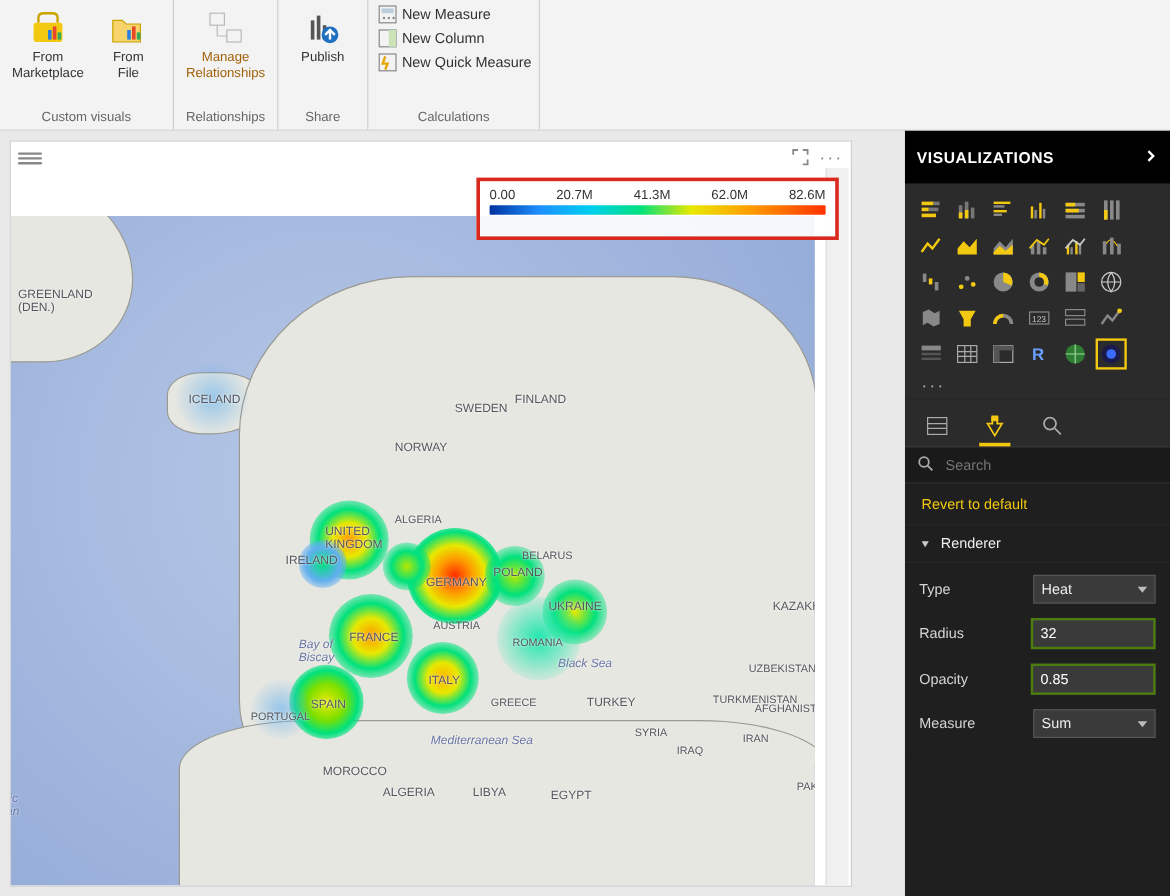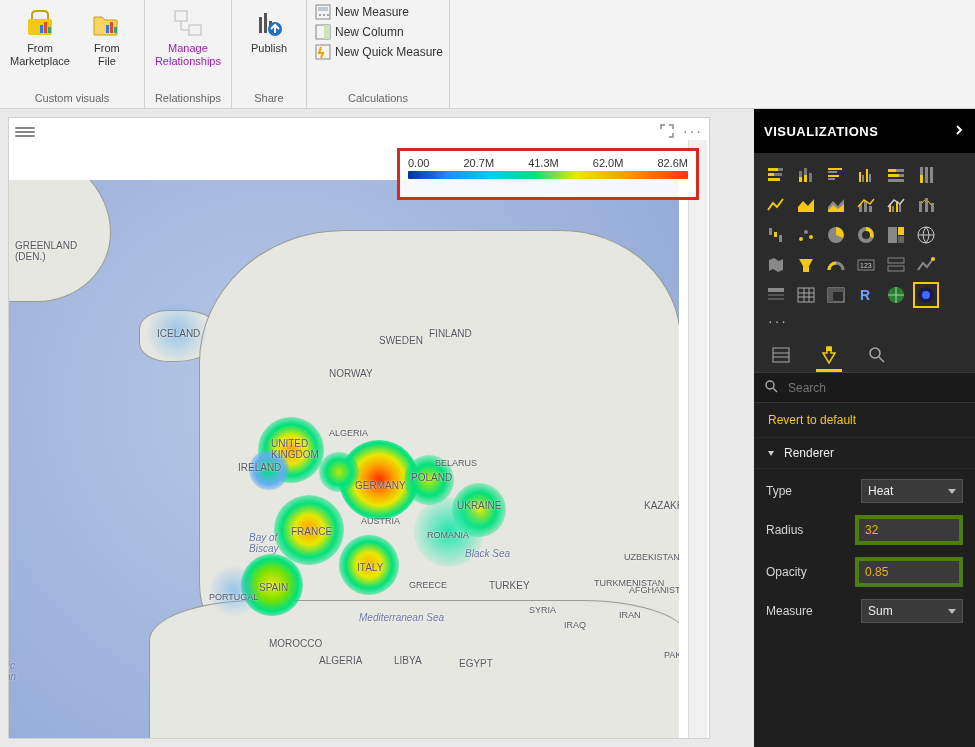--- a/index.html
+++ b/index.html
@@ -50,21 +50,21 @@
     display: flex;
     align-items: center;
     justify-content: center;
     margin-bottom: 2px;
   }
   .big-btn .lbl {
     font-size: 11px;
     line-height: 13px;
     text-align: center;
   }
-  .disabled { color: #a21caf; }
+  .disabled { color: #a16207; }
   .small-list {
     display: flex;
     flex-direction: column;
     gap: 4px;
     padding-left: 2px;
   }
   .small-btn {
     display: flex;
     align-items: center;
     font-size: 12px;
@@ -350,22 +350,22 @@
     width: 0; height: 0;
     border-left: 4px solid transparent;
     border-right: 4px solid transparent;
     border-top: 5px solid #bbb;
     margin-left: 4px;
   }
   input.txt {
     width: 88px;
     height: 22px;
     background: #3a3a3a;
-    border: 4px solid #4d7c0f;
-    color: #eab308;
+    border: 2px solid #4d7c0f;
+    color: #ffffff;
     font-size: 12px;
     padding: 0 6px;
   }
 </style>
 </head>
 <body>
 
 <div class="ribbon">
 
   <div class="ribbon-group">

